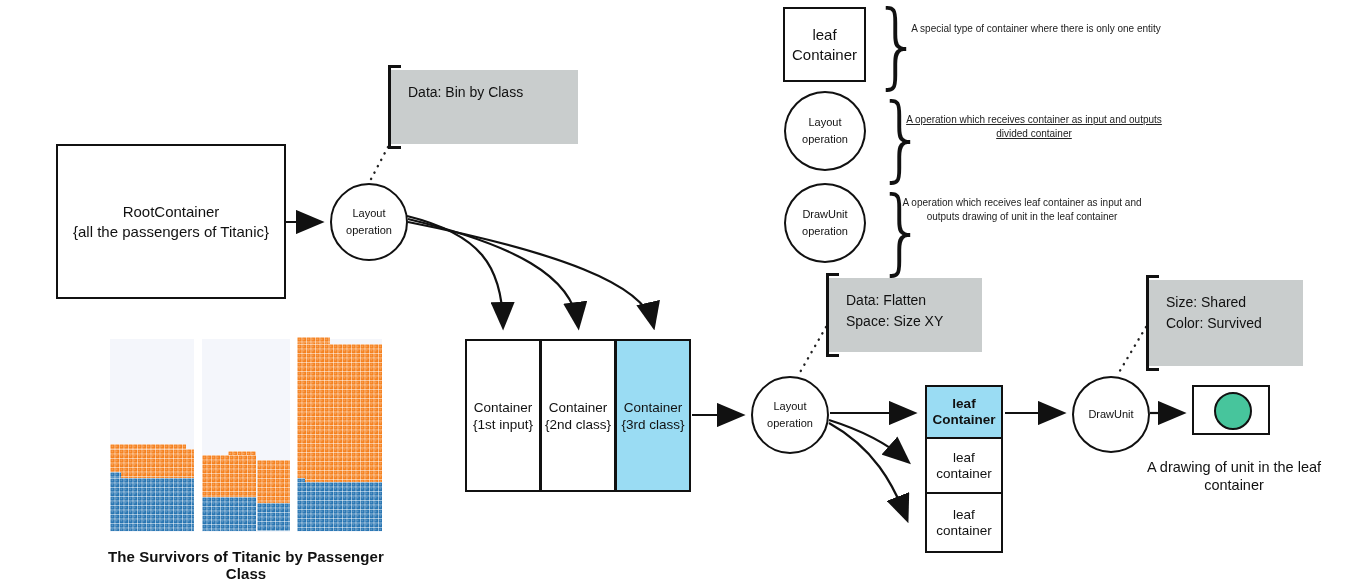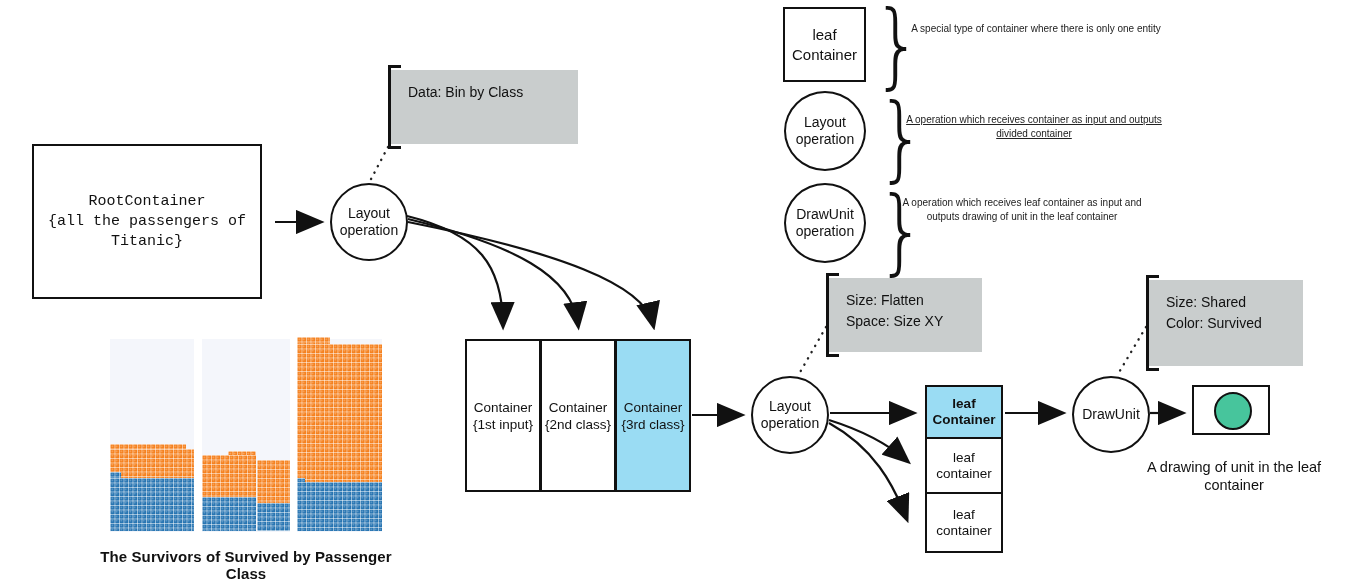--- a/index.html
+++ b/index.html
@@ -10,21 +10,21 @@
     --chart_blue:#2875B2;
     --chart_bg:#F4F6FB;
     --ink:#111111;
   }
   *{box-sizing:border-box;margin:0;padding:0;}
   body{font-family:"Liberation Sans",sans-serif;background:#ffffff;color:var(--ink);}
   .canvas{position:relative;width:1360px;height:584px;background:#ffffff;overflow:hidden;}
   .layer{position:absolute;left:0;top:0;width:1360px;height:584px;pointer-events:none;}
 
   .box{position:absolute;border:2.5px solid var(--ink);background:#fff;display:flex;flex-direction:column;align-items:center;justify-content:center;text-align:center;}
-  .circle{position:absolute;border:2.5px solid var(--ink);border-radius:50%;background:#fff;display:flex;flex-direction:column;align-items:center;justify-content:center;text-align:center;font-size:14px;line-height:17px;}
+  .circle{position:absolute;border:2.5px solid var(--ink);border-radius:50%;background:#fff;display:flex;flex-direction:column;align-items:center;justify-content:center;text-align:center;font-size:11px;line-height:17px;}
   .note{position:absolute;background:var(--note_gray);padding:12px 10px 27px 18px;font-size:14px;line-height:21px;white-space:nowrap;}
   .note .bracket{position:absolute;left:-2px;top:-5px;bottom:-5px;width:13px;border-left:3px solid var(--ink);border-top:3px solid var(--ink);border-bottom:3px solid var(--ink);}
   .stackbox{position:absolute;border:2.5px solid var(--ink);background:#fff;display:flex;flex-direction:column;align-items:center;justify-content:center;text-align:center;font-size:13.5px;line-height:16px;}
   .hl{background:var(--highlight_blue);}
   .caption{position:absolute;text-align:center;font-size:14.5px;line-height:18px;}
   .brace{position:absolute;font-family:"DejaVu Sans",sans-serif;font-weight:200;color:var(--ink);transform:scaleX(.85);}
   .legend-desc{position:absolute;text-align:center;font-size:10px;line-height:14px;color:#222;}
   .fs15{font-size:15px;line-height:20px;}
   .fs135{font-size:13.5px;line-height:17px;}
   .bold{font-weight:bold;}
@@ -86,21 +86,21 @@
   <div class="brace" style="left:872px;top:85px;font-size:92px;">}</div>
   <div class="legend-desc" style="left:900px;top:113px;width:268px;text-decoration:underline;">A operation which receives container as input and outputs divided container</div>
 
   <div class="circle" style="left:784px;top:183px;width:82px;height:80px;">
     <div>DrawUnit</div>
     <div>operation</div>
   </div>
   <div class="brace" style="left:872px;top:178px;font-size:92px;">}</div>
   <div class="legend-desc" style="left:893px;top:196px;width:258px;">A operation which receives  leaf container as input and outputs drawing of unit in the leaf container</div>
 
-  <div class="box fs15" style="left:32px;top:144px;width:230px;height:155px;font-family:Liberation Mono, monospace;">
+  <div class="box fs15" style="left:56px;top:144px;width:230px;height:155px;">
     <div>RootContainer</div>
     <div>{all the passengers of Titanic}</div>
   </div>
 
   <div class="circle" style="left:330px;top:183px;width:78px;height:78px;">
     <div>Layout</div>
     <div>operation</div>
   </div>
 
   <div class="note" style="left:390px;top:70px;width:188px;height:74px;">
@@ -121,21 +121,21 @@
     <div>{3rd class}</div>
   </div>
 
   <div class="circle" style="left:751px;top:376px;width:78px;height:78px;">
     <div>Layout</div>
     <div>operation</div>
   </div>
 
   <div class="note" style="left:828px;top:278px;width:154px;height:74px;">
     <span class="bracket"></span>
-    <div>Size: Flatten</div>
+    <div>Data: Flatten</div>
     <div>Space: Size XY</div>
   </div>
 
   <div class="stackbox hl bold" style="left:925px;top:385px;width:78px;height:54px;">
     <div>leaf</div>
     <div>Container</div>
   </div>
   <div class="stackbox" style="left:925px;top:436.5px;width:78px;height:58px;">
     <div>leaf</div>
     <div>container</div>
@@ -180,16 +180,16 @@
       <div class="blk b" style="left:55px;top:164px;width:33px;height:28px;"></div>
       <div class="divider" style="left:53.5px;top:116px;width:1.5px;height:76px;"></div>
     </div>
 
     <div class="chart-col" style="left:297px;top:339px;width:85px;height:193px;">
       <div class="blk o" style="left:0;top:-2px;width:33px;height:8px;"></div>
       <div class="blk o" style="left:0;top:5px;width:85px;height:138px;"></div>
       <div class="blk b" style="left:0;top:139px;width:8px;height:5px;"></div>
       <div class="blk b" style="left:0;top:143px;width:85px;height:49px;"></div>
     </div>
-    <div class="chart-caption" style="left:86px;top:548px;width:320px;">The Survivors of Survived by Passenger Class</div>
+    <div class="chart-caption" style="left:86px;top:548px;width:320px;">The Survivors of Titanic by Passenger Class</div>
   </div>
 
 </div>
 
 </body></html>

